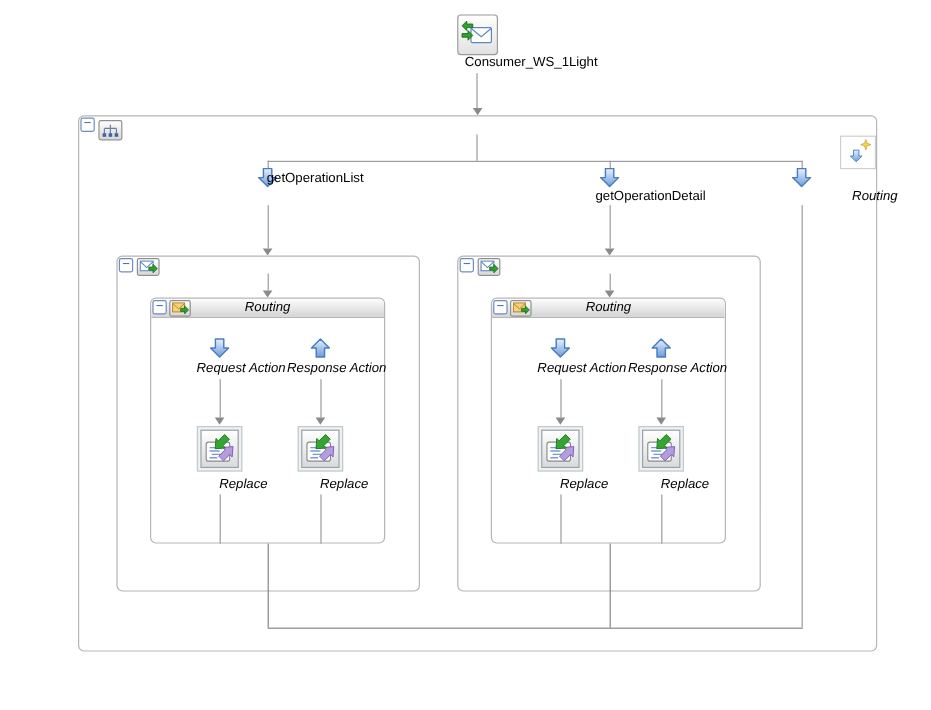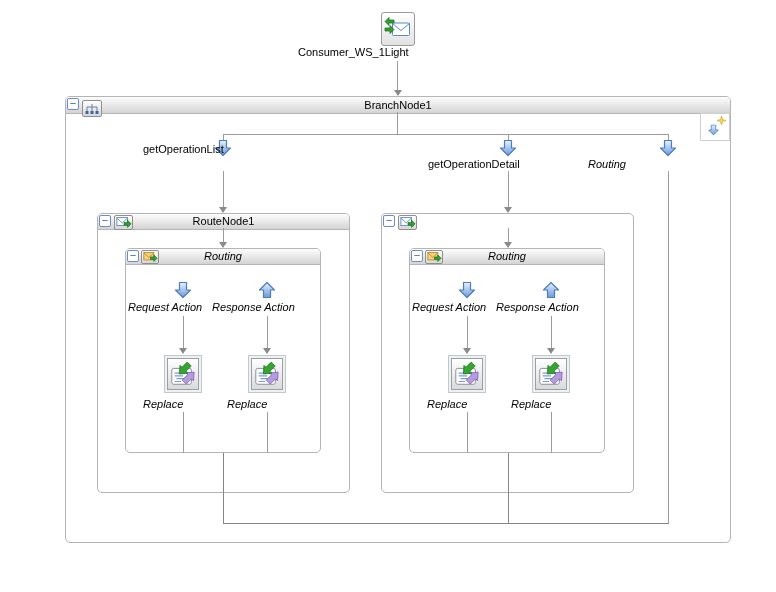--- a/index.html
+++ b/index.html
@@ -10,21 +10,21 @@
        background:linear-gradient(#fdfdfd,#d4d4d4);border-bottom:1px solid #b5b5b5;
        border-radius:4px 4px 0 0;}
   .hdr.h15{height:15px;}
   .hdr-title{position:absolute;left:0;right:0;top:2px;text-align:center;font-size:11px;white-space:nowrap;}
   .it{font-style:italic;}
   .minus-btn{position:absolute;box-sizing:border-box;width:12px;height:12px;background:#fff;
              border:1px solid #6e8cc5;border-radius:2px;color:#3a5da8;font-size:11px;line-height:9px;
              text-align:center;cursor:pointer;}
   .icon-btn{position:absolute;box-sizing:border-box;background:linear-gradient(#ffffff,#d7d7d7);
             border:1px solid #8f8f8f;border-radius:2px;display:flex;align-items:center;justify-content:center;}
-  .lbl{position:absolute;text-align:left;white-space:nowrap;font-size:11px;}
+  .lbl{position:absolute;text-align:right;white-space:nowrap;font-size:11px;}
   .line-v{position:absolute;width:1px;background:#9c9c9c;}
   .line-h{position:absolute;height:1px;background:#9c9c9c;}
   .dark{background:#868686;}
   .ah{position:absolute;width:0;height:0;border-left:4px solid transparent;border-right:4px solid transparent;
       border-top:6px solid #8a8a8a;}
   .icon-frame{position:absolute;box-sizing:border-box;border:1px solid #9a9a9a;border-radius:3px;
               background:linear-gradient(#ffffff,#e2e2e2);display:flex;align-items:center;justify-content:center;}
   .act-outer{position:absolute;box-sizing:border-box;width:38px;height:38px;border:1px solid #c2c8cc;
              background:#eef1f2;padding:2px;}
   .act-inner{box-sizing:border-box;width:32px;height:32px;border:1px solid #9aa0a4;
@@ -93,23 +93,20 @@
       <svg width="28" height="28">
           <use href="#consumer-glyph"></use>
         </svg>
     </div>
     <div class="lbl" style="left:298px;top:46px;width:200px;">Consumer_WS_1Light</div>
     <div class="line-v" style="left:397px;top:61px;height:29px;"></div>
     <div class="ah" style="left:394px;top:90px;"></div>
   </div>
 
   <div class="box" style="left:65px;top:96px;width:666px;height:447px;">
-    <div class="hdr">
-      <div class="hdr-title">BranchNode1</div>
-    </div>
     <div class="minus-btn" style="left:1px;top:1px;">−</div>
     <div class="icon-btn" style="left:16px;top:3px;width:20px;height:17px;">
       <svg width="16" height="12">
           <use href="#branch-glyph"></use>
         </svg>
     </div>
   </div>
 
   <div class="palette" style="left:700px;top:113px;width:30px;height:28px;">
     <svg width="9" height="9" style="position:absolute;left:16px;top:2px;">
@@ -148,23 +145,20 @@
 
   <div>
     <svg width="20" height="18" style="position:absolute;left:658px;top:139px;">
         <use href="#arr-down"></use>
       </svg>
     <div class="lbl it" style="left:588px;top:158px;width:160px;">Routing</div>
     <div class="line-v" style="left:668px;top:171px;height:352px;"></div>
   </div>
 
   <div class="box" style="left:97px;top:213px;width:253px;height:280px;">
-    <div class="hdr h15">
-      <div class="hdr-title" style="top:1px;">RouteNode1</div>
-    </div>
     <div class="minus-btn" style="left:1px;top:1px;">−</div>
     <div class="icon-btn" style="left:16px;top:1px;width:19px;height:15px;">
       <svg width="16" height="13">
           <use href="#route-env"></use>
         </svg>
     </div>
   </div>
 
   <div class="box" style="left:381px;top:213px;width:253px;height:280px;">
     <div class="minus-btn" style="left:1px;top:1px;">−</div>

